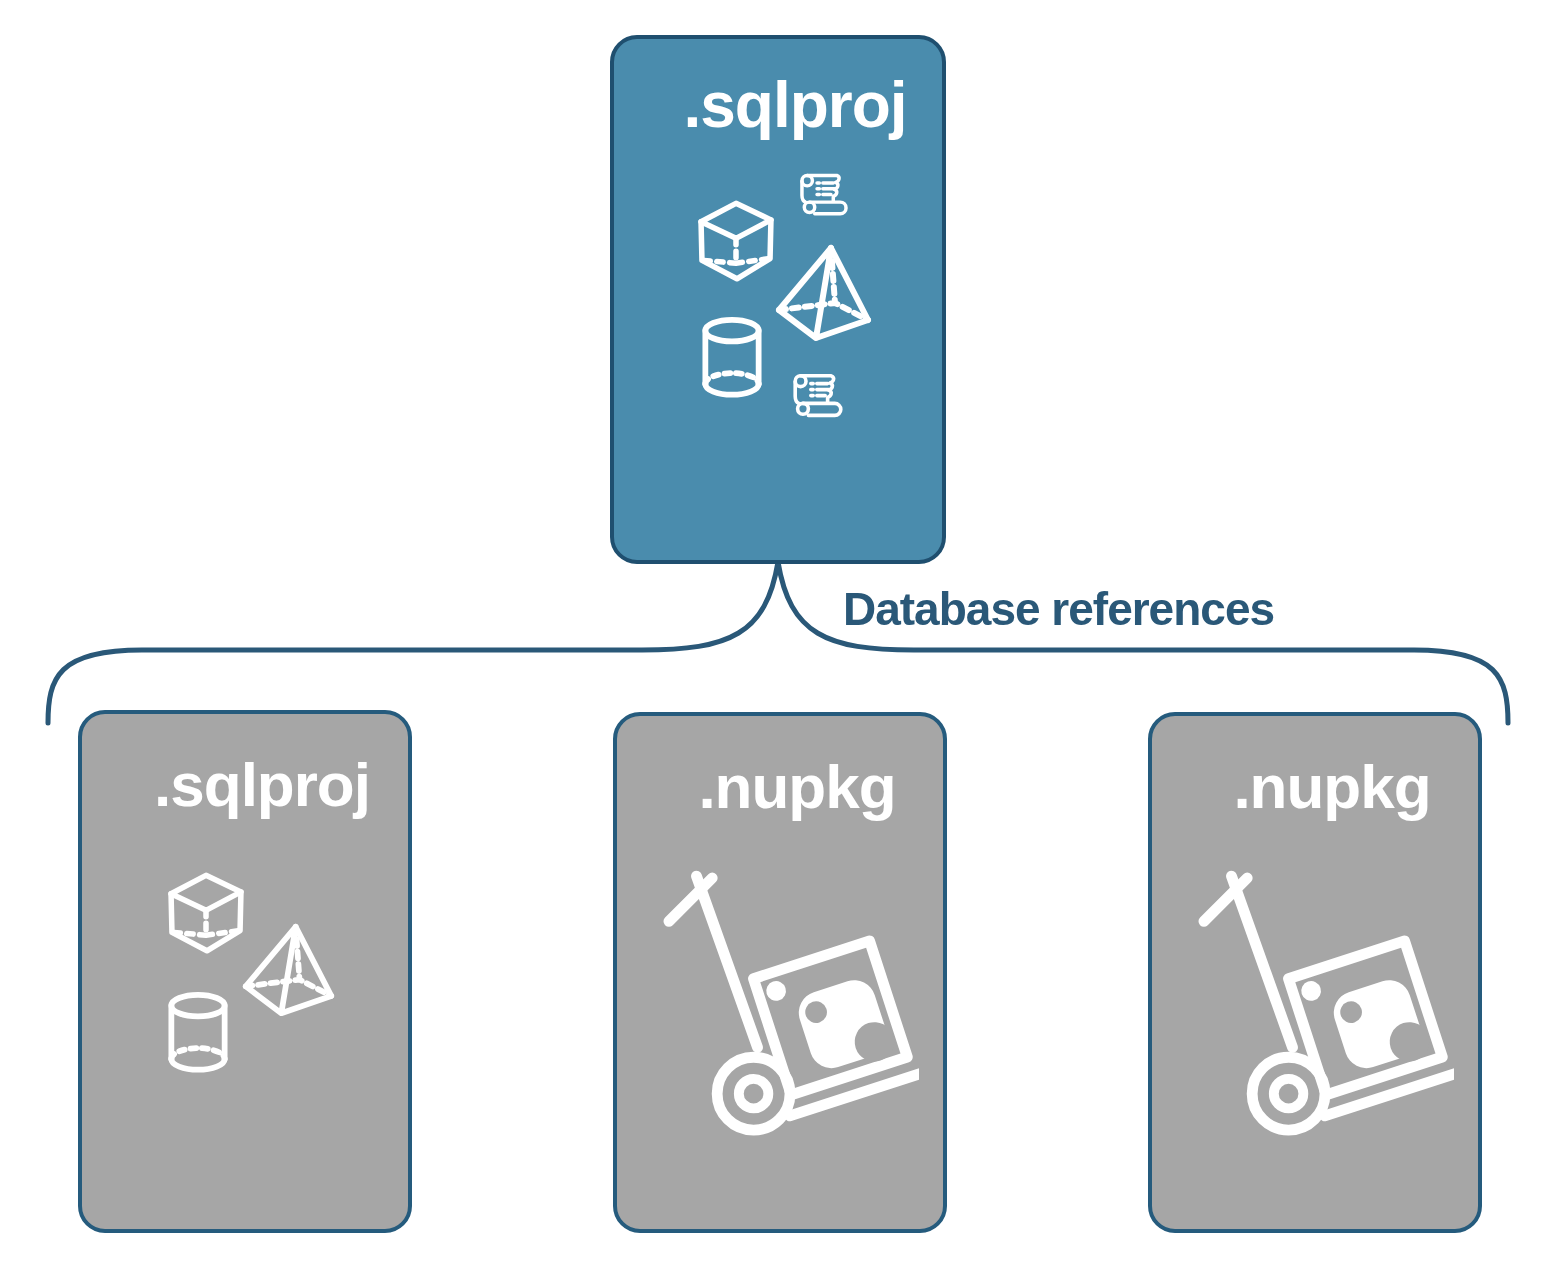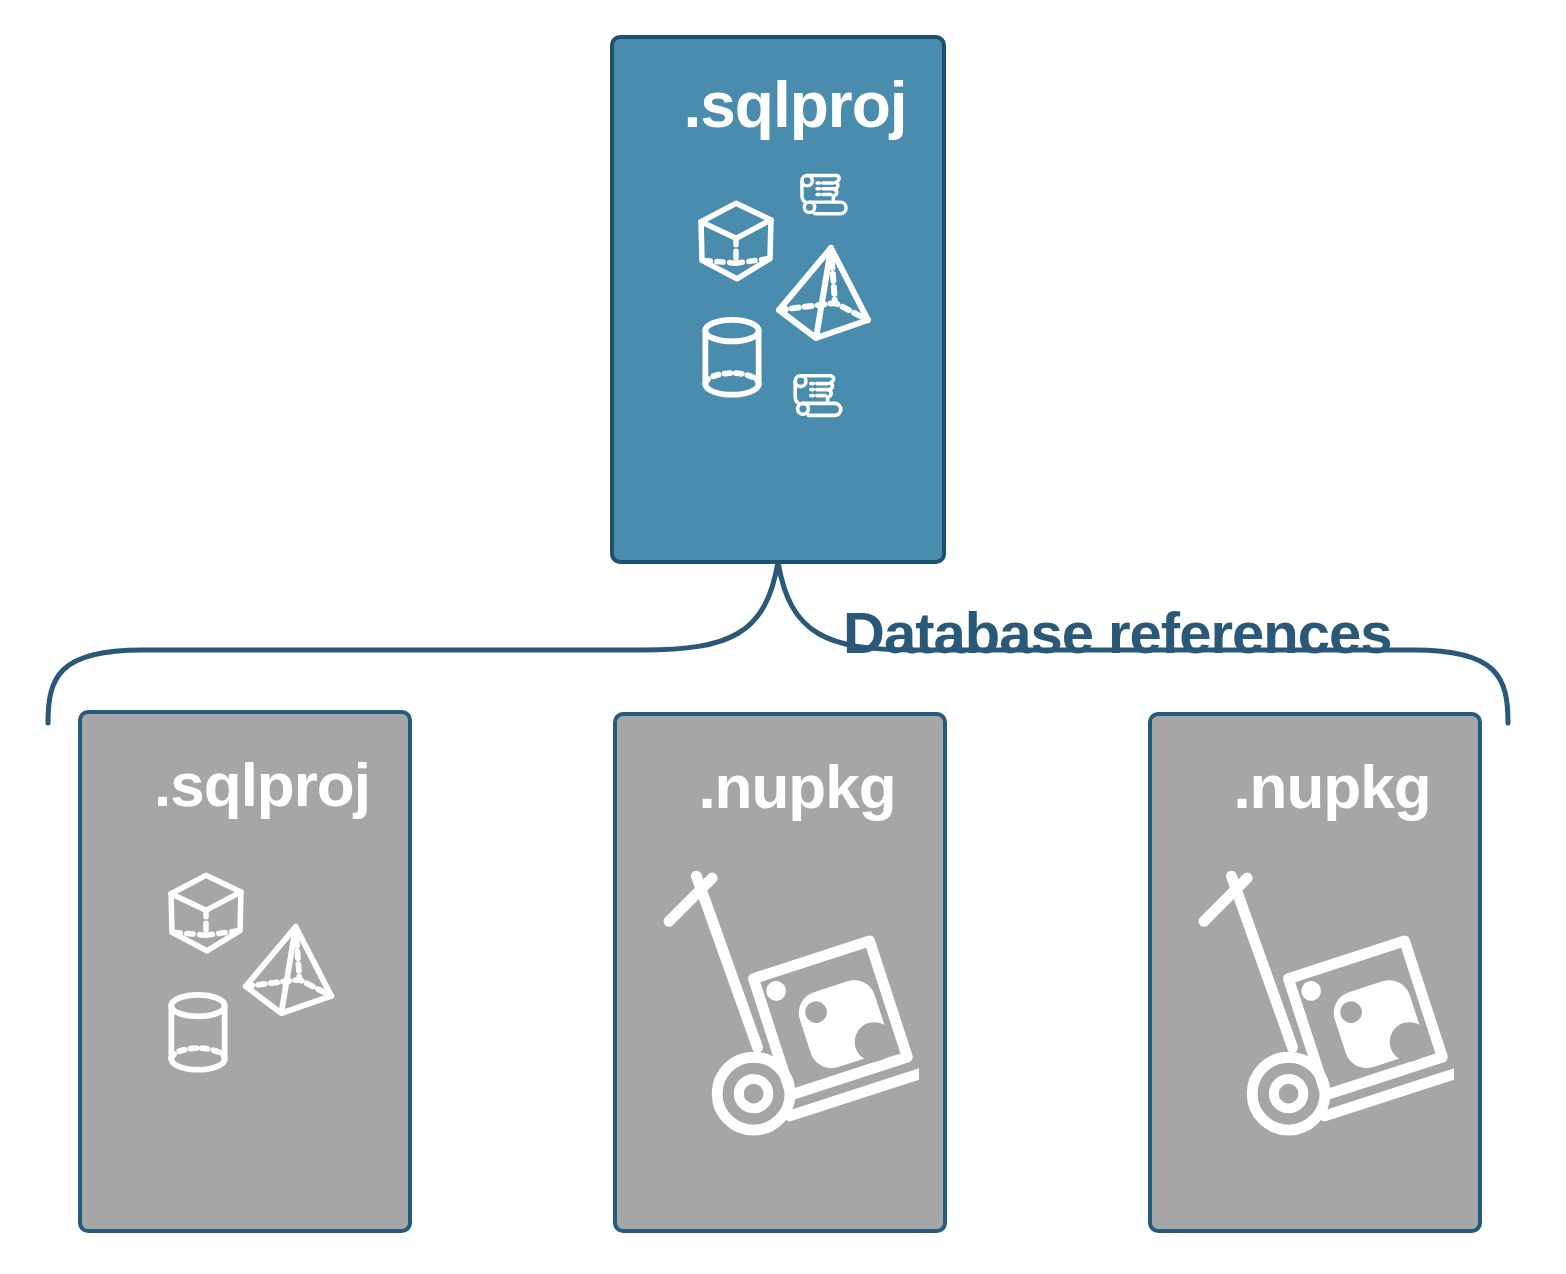--- a/index.html
+++ b/index.html
@@ -2,21 +2,21 @@
 <html><head>
 <meta charset="utf-8">
 <style>
   html,body{margin:0;padding:0;background:#ffffff;}
   .canvas{
     position:relative;width:1566px;height:1274px;background:#ffffff;
     font-family:"Liberation Sans", sans-serif;overflow:hidden;
   }
   .defs-svg{position:absolute;width:0;height:0;overflow:hidden;}
   .box{
-    position:absolute;box-sizing:border-box;border-radius:10px;
+    position:absolute;box-sizing:border-box;border-radius:27px;
     border:4px solid #404040;text-align:center;padding-left:34px;
   }
   .box-root{left:610px;top:35px;width:336px;height:529px;background:#4A8CAD;border-color:#1F4F6F;}
   .box-child{background:#A6A6A6;border-color:#255B7D;}
   .box-child-1{left:78px;top:710px;width:334px;height:523px;}
   .box-child-2{left:613px;top:712px;width:334px;height:521px;}
   .box-child-3{left:1148px;top:712px;width:334px;height:521px;}
   .box-label{
     display:block;color:#ffffff;font-weight:bold;line-height:1;
     letter-spacing:-1px;user-select:none;
@@ -31,22 +31,22 @@
   .box-root .i-cyl    {left:82px; top:274px;width:72px; height:90px;}
   .box-root .i-scroll2{left:174px;top:326px;width:60px; height:60px;}
   
   .box-child-1 .i-cube{left:78px; top:154px;width:92px; height:92px;}
   .box-child-1 .i-pyr {left:151px;top:208px;width:110px;height:96px;}
   .box-child-1 .i-cyl {left:80px; top:274px;width:72px; height:90px;}
   
   .i-dolly{left:46px;top:142px;width:256px;height:300px;}
   .connector{position:absolute;left:0;top:0;pointer-events:none;}
   .edge-label{
-    position:absolute;left:843px;top:604px;
-    font-size:58px;font-weight:bold;line-height:1;letter-spacing:-1px;
+    position:absolute;left:843px;top:586px;
+    font-size:46px;font-weight:bold;line-height:1;letter-spacing:-1px;
     color:#2A5878;white-space:nowrap;user-select:none;
   }
 </style>
 </head>
 <body>
 
 <div class="canvas">
 
   <svg class="defs-svg" aria-hidden="true">
     <defs>

